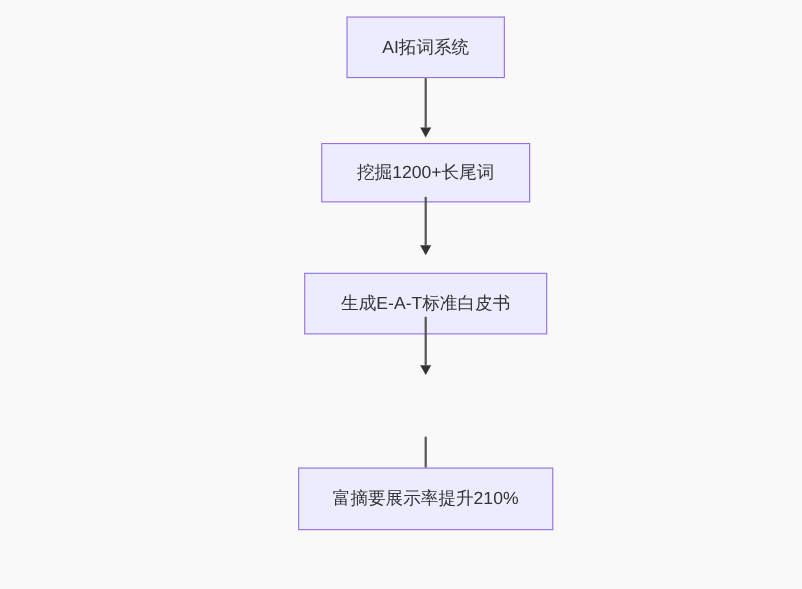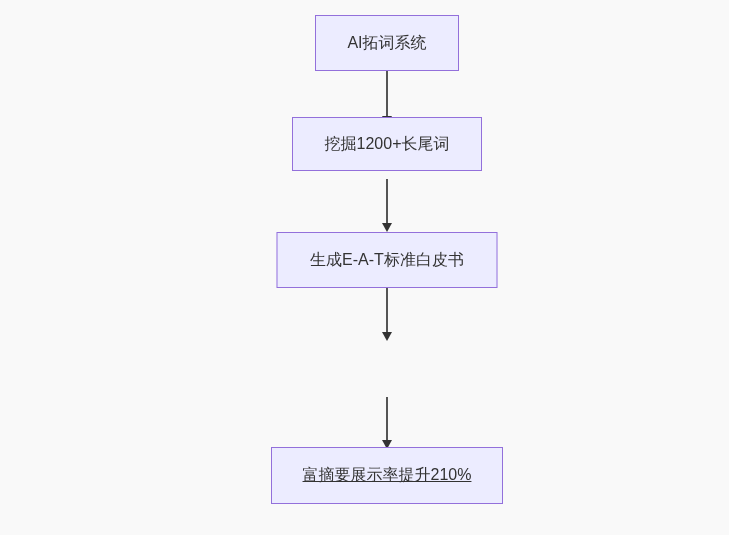--- a/index.html
+++ b/index.html
@@ -31,24 +31,24 @@
     border: 1px solid var(--node-border, #9370DB);
     color: var(--node-text, #333333);
     font-size: 16px;
     display: flex;
     align-items: center;
     justify-content: center;
     text-align: center;
     white-space: nowrap;
   }
   .node-1 { top: 15px;  width: 144px; height: 56px; }
-  .node-2 { top: 117px; width: 190px; height: 54px; }
-  .node-3 { top: 232px; width: 221px; height: 56px; }
+  .node-2 { top: 130px; width: 190px; height: 54px; }
+  .node-3 { top: 248px; width: 221px; height: 56px; }
   .node-4 { top: 341px; width: 216px; height: 56px; }
-  .node-5 { top: 447px; width: 232px; height: 57px; text-decoration: underline; }
+  .node-5 { top: 425px; width: 232px; height: 57px; }
 
   .arrow {
     position: absolute;
     left: 371px;
     transform: translateX(-50%);
     width: 12px;
     display: flex;
     flex-direction: column;
     align-items: center;
   }

